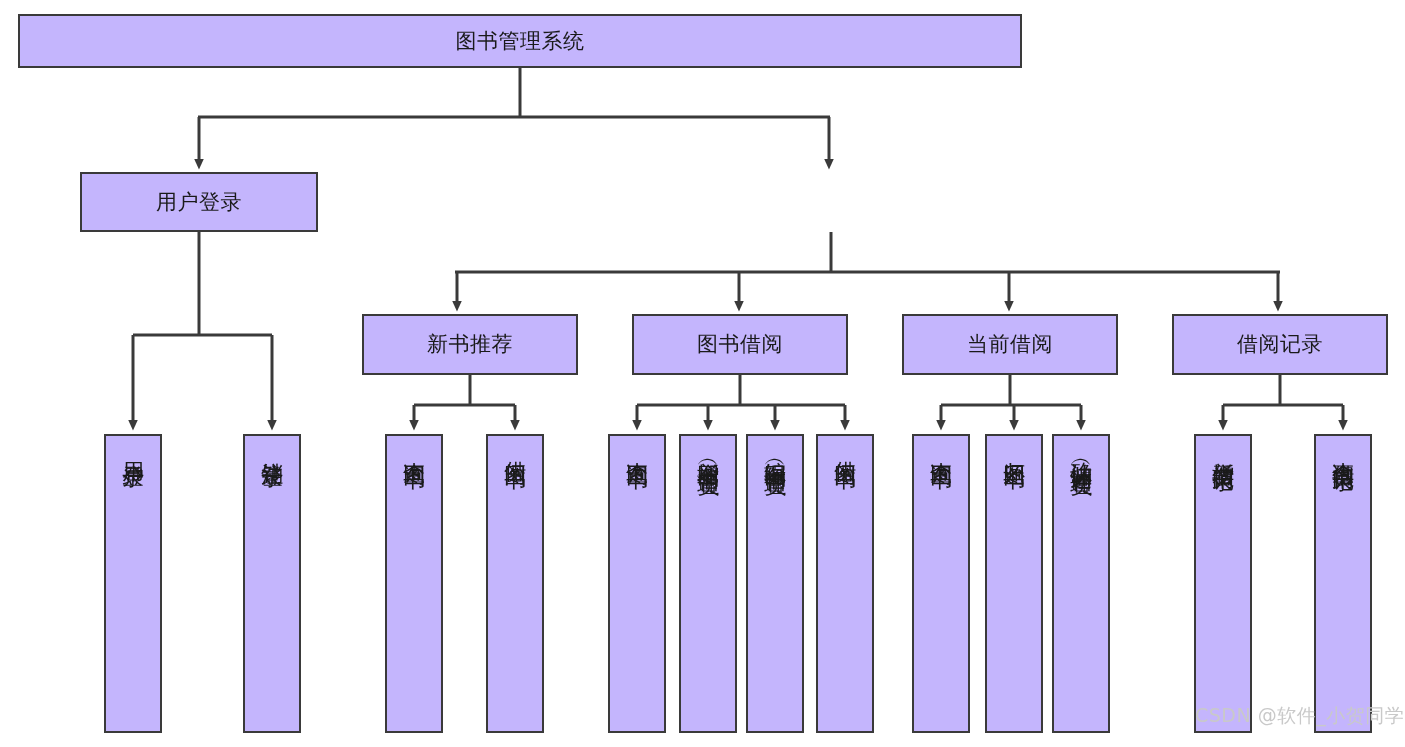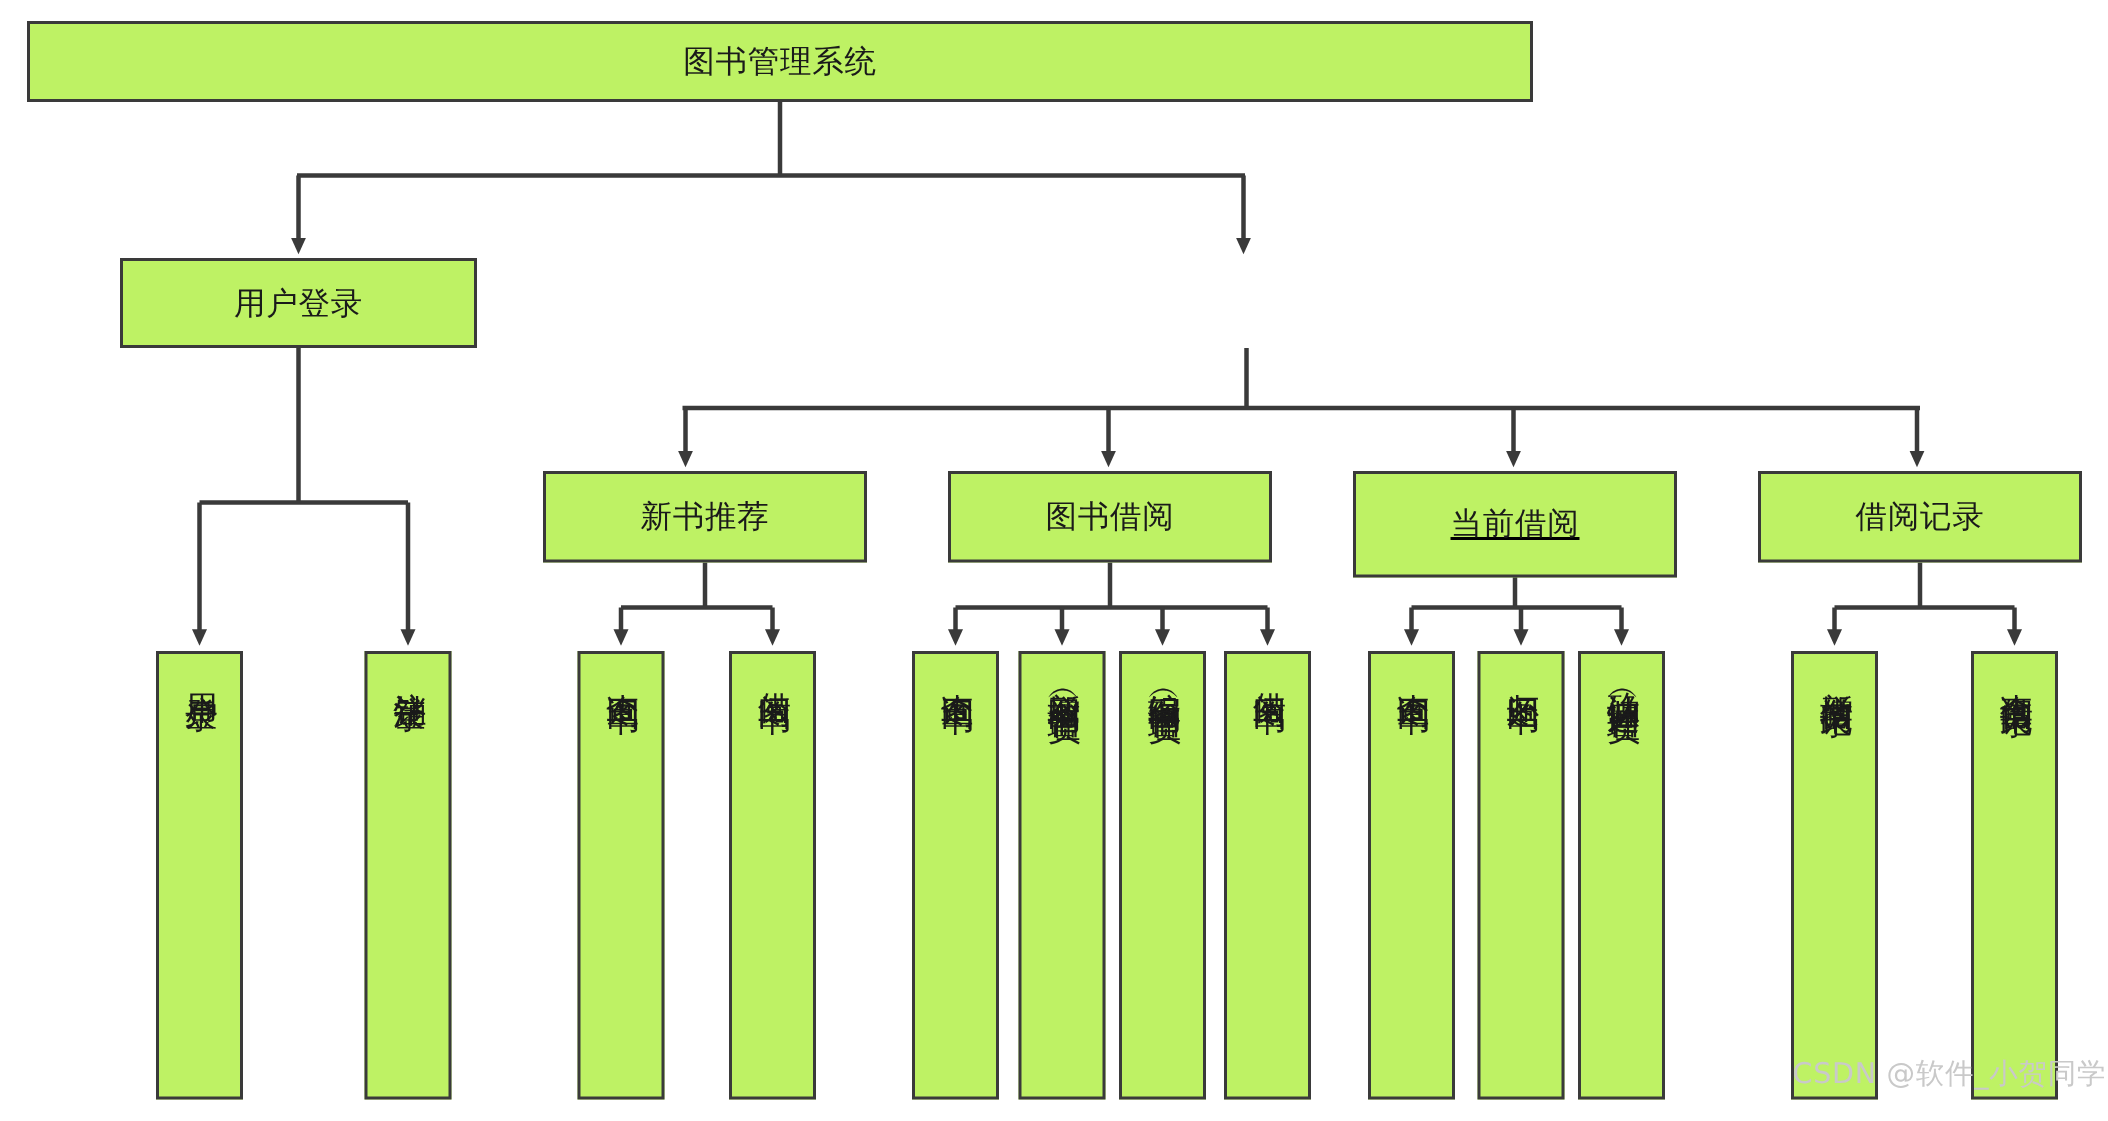--- a/index.html
+++ b/index.html
@@ -5,21 +5,21 @@
 <style>
   html,body{margin:0;padding:0;background:#ffffff;}
   body{
     font-family:"DejaVu Sans","Liberation Sans",sans-serif;
     width:1405px;height:747px;overflow:hidden;position:relative;
   }
   #diagram-root{position:relative;width:1405px;height:747px;background:#fff;}
   svg.edges{position:absolute;left:0;top:0;width:1405px;height:747px;pointer-events:none;}
   .node{
     position:absolute;box-sizing:border-box;
-    border:2px solid #3a3a3a;background:#bef264;
+    border:2px solid #3a3a3a;background:#c4b5fd;
     display:flex;align-items:center;justify-content:center;
   }
   .node .label{
     color:#1a1a1a;line-height:1.06;text-align:center;
     white-space:pre-line;letter-spacing:0.5px;
   }
   .node.horiz .label{font-size:21px;}
   .node.vert{align-items:flex-start;padding-top:8px;}
   .node.vert .label{
     writing-mode:vertical-rl;text-orientation:upright;
@@ -94,21 +94,21 @@
   <div class="node horiz" style="left:80px;top:172px;width:238px;height:60px;">
     <span class="label">用户登录</span>
   </div>
 
   <div class="node horiz" style="left:632px;top:314px;width:216px;height:61px;">
     <span class="label">图书借阅</span>
   </div>
   <div class="node horiz" style="left:362px;top:314px;width:216px;height:61px;">
     <span class="label">新书推荐</span>
   </div>
-  <div class="node horiz" style="left:902px;top:314px;width:216px;height:71px;text-decoration:underline;">
+  <div class="node horiz" style="left:902px;top:314px;width:216px;height:61px;">
     <span class="label">当前借阅</span>
   </div>
   <div class="node horiz" style="left:1172px;top:314px;width:216px;height:61px;">
     <span class="label">借阅记录</span>
   </div>
 
   <div class="node vert" style="left:104px;top:434px;width:58px;height:299px;">
     <span class="label">用户登录</span>
   </div>
   <div class="node vert" style="left:243px;top:434px;width:58px;height:299px;">

